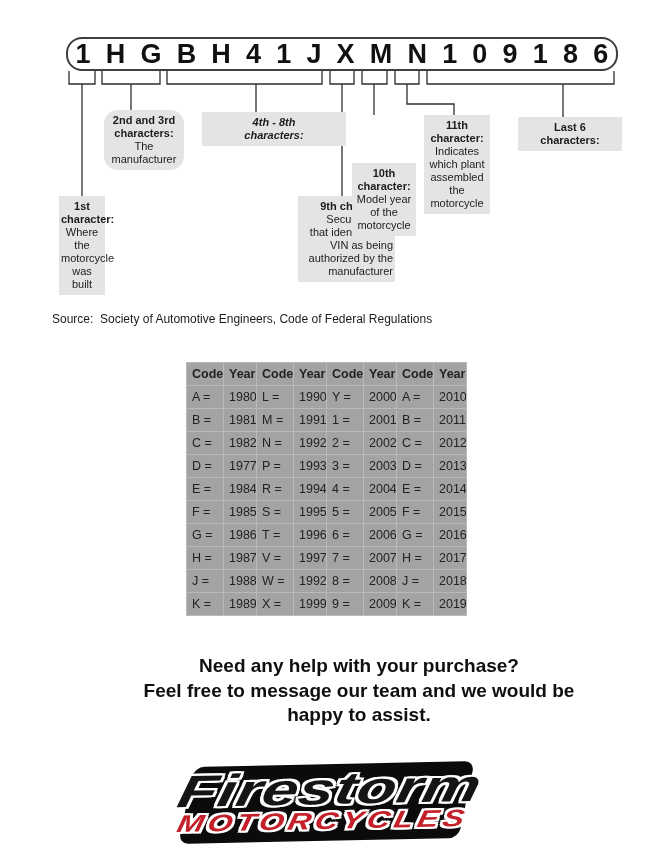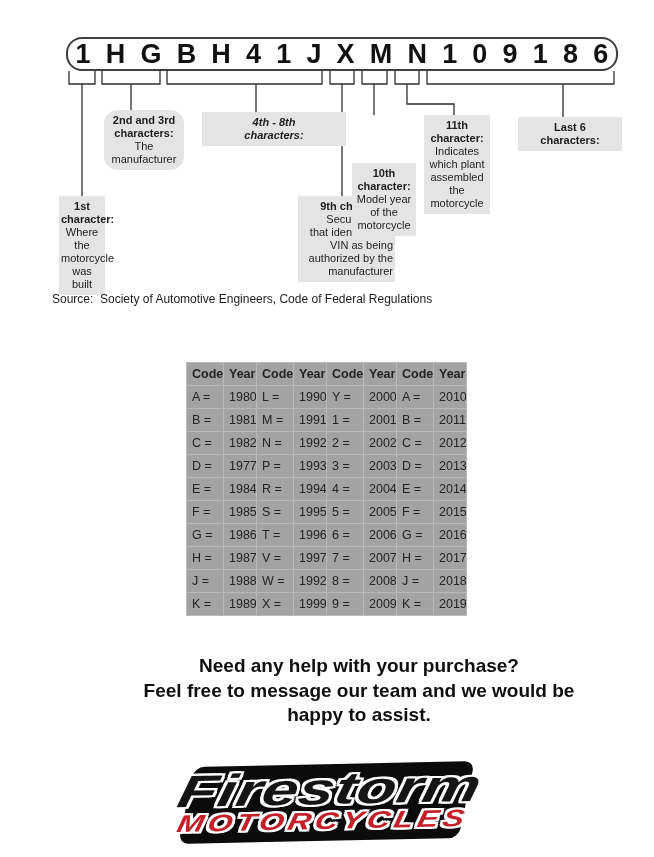--- a/index.html
+++ b/index.html
@@ -32,21 +32,21 @@
   #lb-first    { left:51px;  top:196px; width:46px;margin-left:8px; }
   #lb-second   { left:104px; top:110px; width:80px;border-radius:14px; }
   #lb-fourth   { left:202px; top:112px; width:144px;font-style:italic; }
   #lb-ninth    { left:298px; top:196px; width:97px;text-align:right; }
   #lb-tenth    { left:352px; top:115px; width:64px;margin-top:48px; }
   #lb-eleventh { left:424px; top:115px; width:66px; }
   #lb-last     { left:518px; top:117px; width:104px; }
 
   
   .source-note {
-    position:absolute; left:52px; top:292px; font-size:12px; color:#1c1c1c;
+    position:absolute; left:52px; top:312px; font-size:12px; color:#1c1c1c;
     white-space:pre;
   }
 
   
   .year-table-wrap { position:absolute; left:186px; top:362px; }
   table.year-table { border-collapse:collapse; table-layout:fixed; width:280px; background:#a3a3a3; }
   table.year-table th, table.year-table td {
     border:1px solid #b9b9b9; font-size:12.5px; height:23px;
     text-align:left; padding:0 2px 0 5px; color:#222; white-space:nowrap; overflow:hidden;
   }

